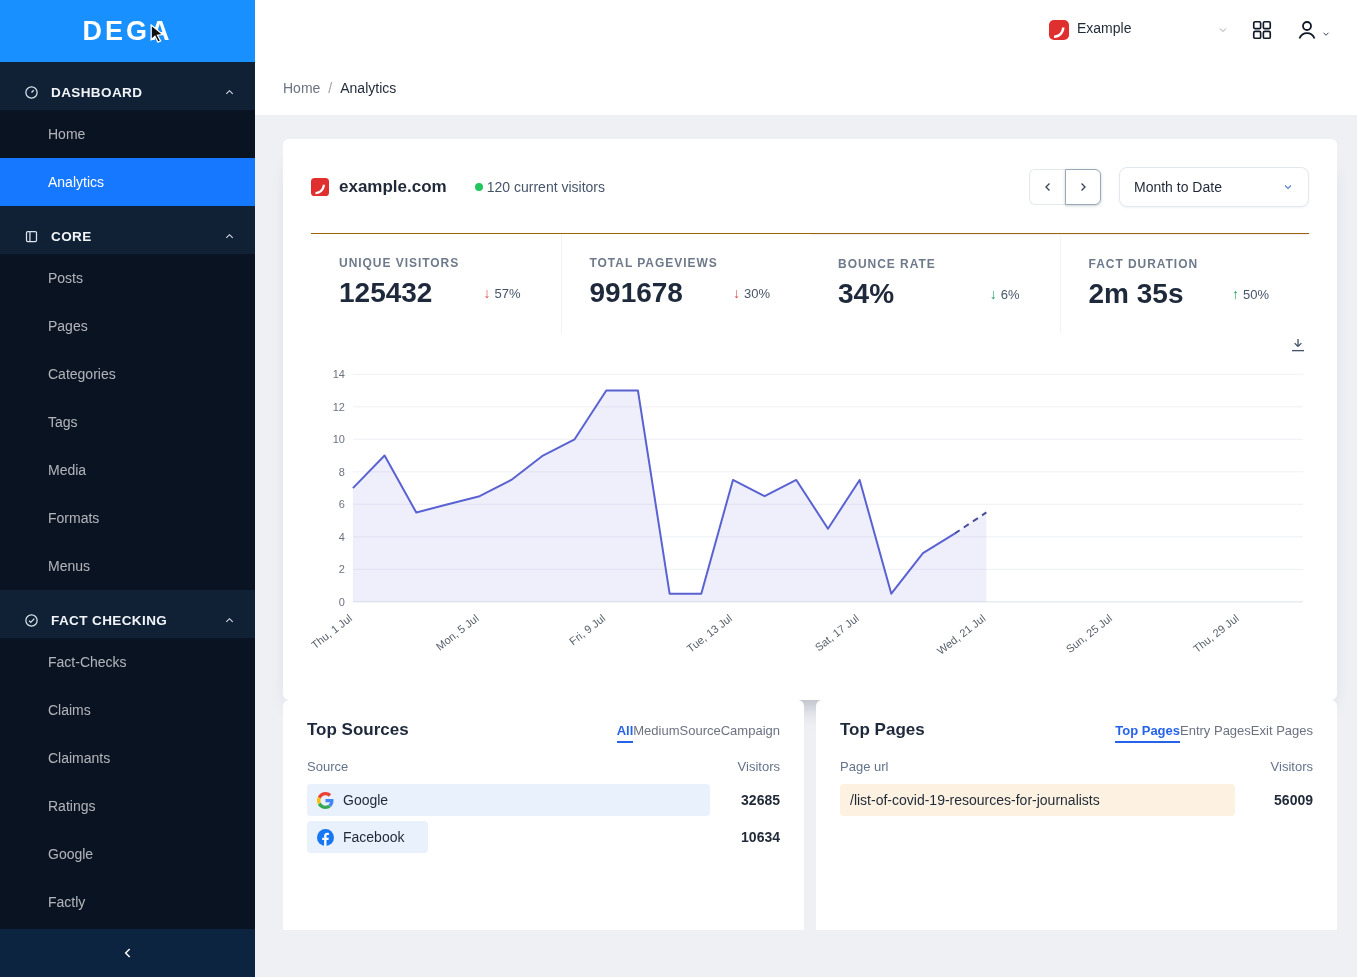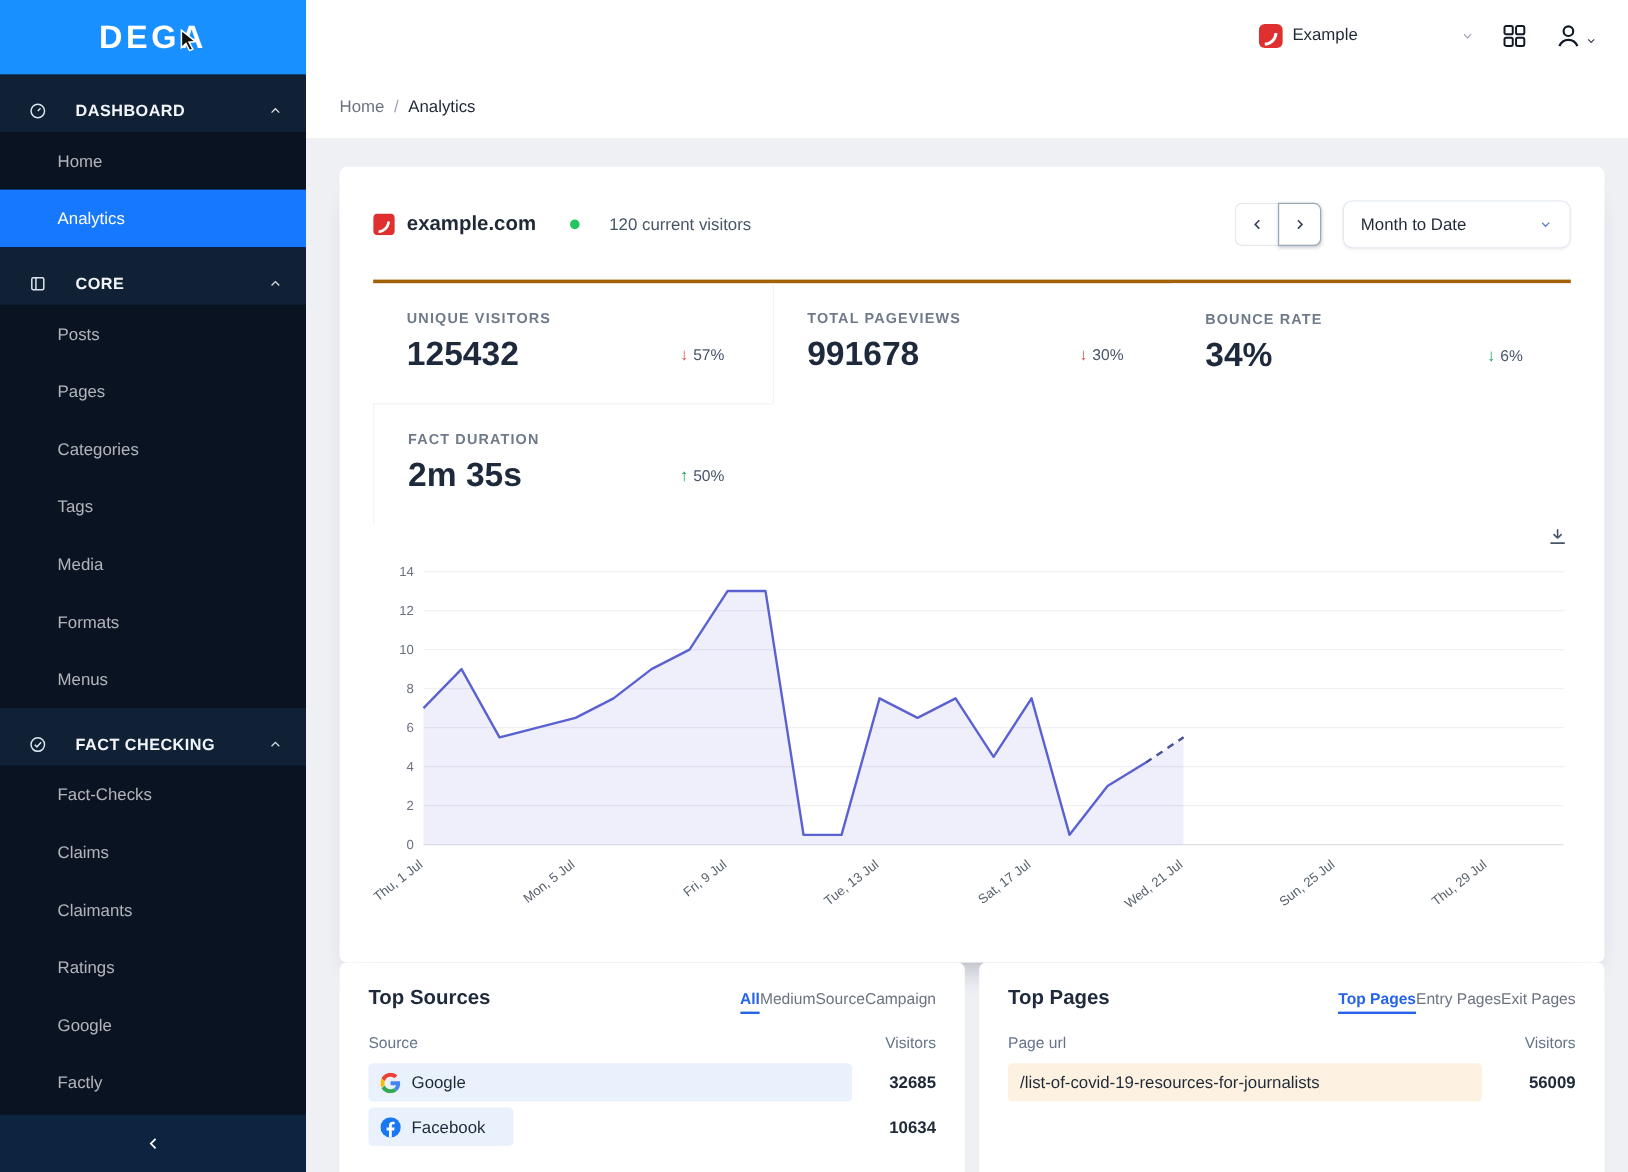--- a/index.html
+++ b/index.html
@@ -5,21 +5,21 @@
 *{box-sizing:border-box;margin:0;padding:0}
 html,body{width:1357px;height:977px}
 body{overflow:hidden;font-family:"Liberation Sans","DejaVu Sans",sans-serif;background:#eef0f4;display:flex;position:relative}
 svg{display:block}
 
 .sidebar{width:255px;height:977px;background:#0a1322;display:flex;flex-direction:column;flex-shrink:0}
 .logo-bar{height:62px;background:#1890ff;display:flex;align-items:center;justify-content:center;position:relative;cursor:pointer}
 .logo-text{color:#fff;font-size:27px;font-weight:800;letter-spacing:3px}
 .cursor{position:absolute;left:150px;top:24px;pointer-events:none}
 .nav{flex:1;overflow:hidden}
-.sec-header{height:48px;background:#102136;display:flex;align-items:center;padding:12px 20px 0 24px;color:#f1f5f9;font-size:13.5px;font-weight:600;letter-spacing:.4px;gap:24px;cursor:pointer}
+.sec-header{height:48px;background:#102136;display:flex;align-items:center;padding:12px 20px 0 24px;color:#f1f5f9;font-size:13.5px;font-weight:600;letter-spacing:.4px;gap:12px;cursor:pointer}
 .sec-header .chev{margin-left:auto;opacity:.9;display:flex}
 .sec-icon{display:flex;color:#dbe4ee}
 .nav-item{height:48px;display:flex;align-items:center;padding-left:48px;color:rgba(255,255,255,.68);font-size:14px;cursor:pointer}
 .nav-item.active{background:#1677ff;color:#fff}
 .collapse-bar{height:48px;background:#0d2440;display:flex;align-items:center;justify-content:center;color:#fff;cursor:pointer}
 
 .main{flex:1;display:flex;flex-direction:column;height:977px;min-width:0}
 .topbar{height:60px;background:#fff;display:flex;align-items:center;justify-content:flex-end;padding-right:26px;gap:22px}
 .org-select{display:flex;align-items:center;width:180px;justify-content:space-between;cursor:pointer;color:#9ca3af}
 .org-left{display:flex;align-items:flex-start;gap:8px}
@@ -30,31 +30,31 @@
 .breadcrumb{height:55px;background:#fff;display:flex;align-items:center;padding-left:28px;font-size:14px;gap:8px}
 .bc-home{color:#6b7280;cursor:pointer}
 .bc-sep{color:#9ca3af}
 .bc-cur{color:#1f2937}
 .content{flex:1;background:#eef0f4;padding:24px 20px 0 28px;overflow:hidden}
 
 .analytics-card{background:#fff;border-radius:6px;box-shadow:0 18px 22px -14px rgba(30,41,59,.32);padding:18px 28px 10px;}
 .card-head{display:flex;align-items:center;justify-content:space-between;padding:10px 0 26px}
 .site{display:flex;align-items:center;gap:10px}
 .site-domain{font-size:17px;font-weight:700;color:#1f2937}
-.live{display:flex;align-items:center;gap:25px;margin-left:18px}
+.live{display:flex;align-items:center;gap:4px;margin-left:18px}
 .live-dot{width:8px;height:8px;border-radius:50%}
 .live-text{font-size:14px;color:#475569}
 .controls{display:flex;align-items:center;gap:18px}
 .pager{display:flex}
 .pg-btn{width:36px;height:36px;background:#fff;display:flex;align-items:center;justify-content:center;cursor:pointer;color:#334155}
 .pg-prev{border:1px solid #e5e9ee;border-right:none;border-radius:6px 0 0 6px}
 .pg-next{border:1px solid #9aa7b5;border-radius:0 6px 6px 0;box-shadow:0 1px 3px rgba(51,65,85,.25)}
 .range-select{width:190px;height:40px;border:1px solid #e2e8f0;border-radius:8px;background:#fff;display:flex;align-items:center;justify-content:space-between;padding:0 14px;font-size:14px;color:#1f2937;cursor:pointer;box-shadow:0 1px 2px rgba(15,23,42,.05)}
 .range-select .caret{color:#5b7cc9;display:flex}
-.stats{display:grid;grid-template-columns:1fr 1fr 1fr;border-top:3px solid #a16207}
+.stats{display:grid;grid-template-columns:1fr 1fr 1fr 1fr;border-top:1px solid #a16207}
 .stat{padding:22px 40px 24px 28px;display:flex;flex-direction:column;gap:7px}
 .stat:nth-child(even){border-left:1px solid #f1f3f6}
 .stat:nth-child(n+3){border-top:1px solid #f1f3f6}
 .stat-label{font-size:12px;font-weight:700;color:#6e7a8a;letter-spacing:.08em}
 .stat-row{display:flex;align-items:center;justify-content:space-between}
 .stat-value{font-size:28px;font-weight:700;color:#1e293b}
 .delta{font-size:13px;color:#475569;display:flex;gap:4px;align-items:center}
 .delta .arrow{font-size:14px;font-weight:700}
 .dl-row{display:flex;justify-content:flex-end;padding:2px 2px 0;color:#475569}
 .dl-row .icon-btn{color:#475569}

